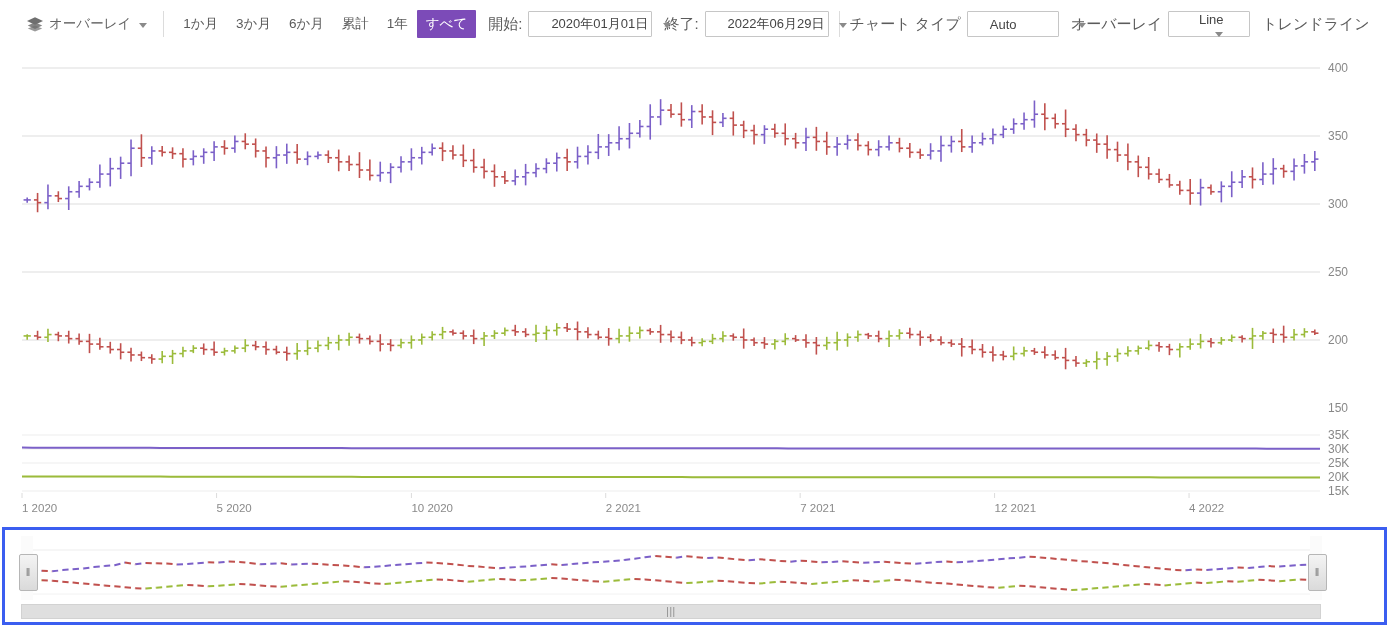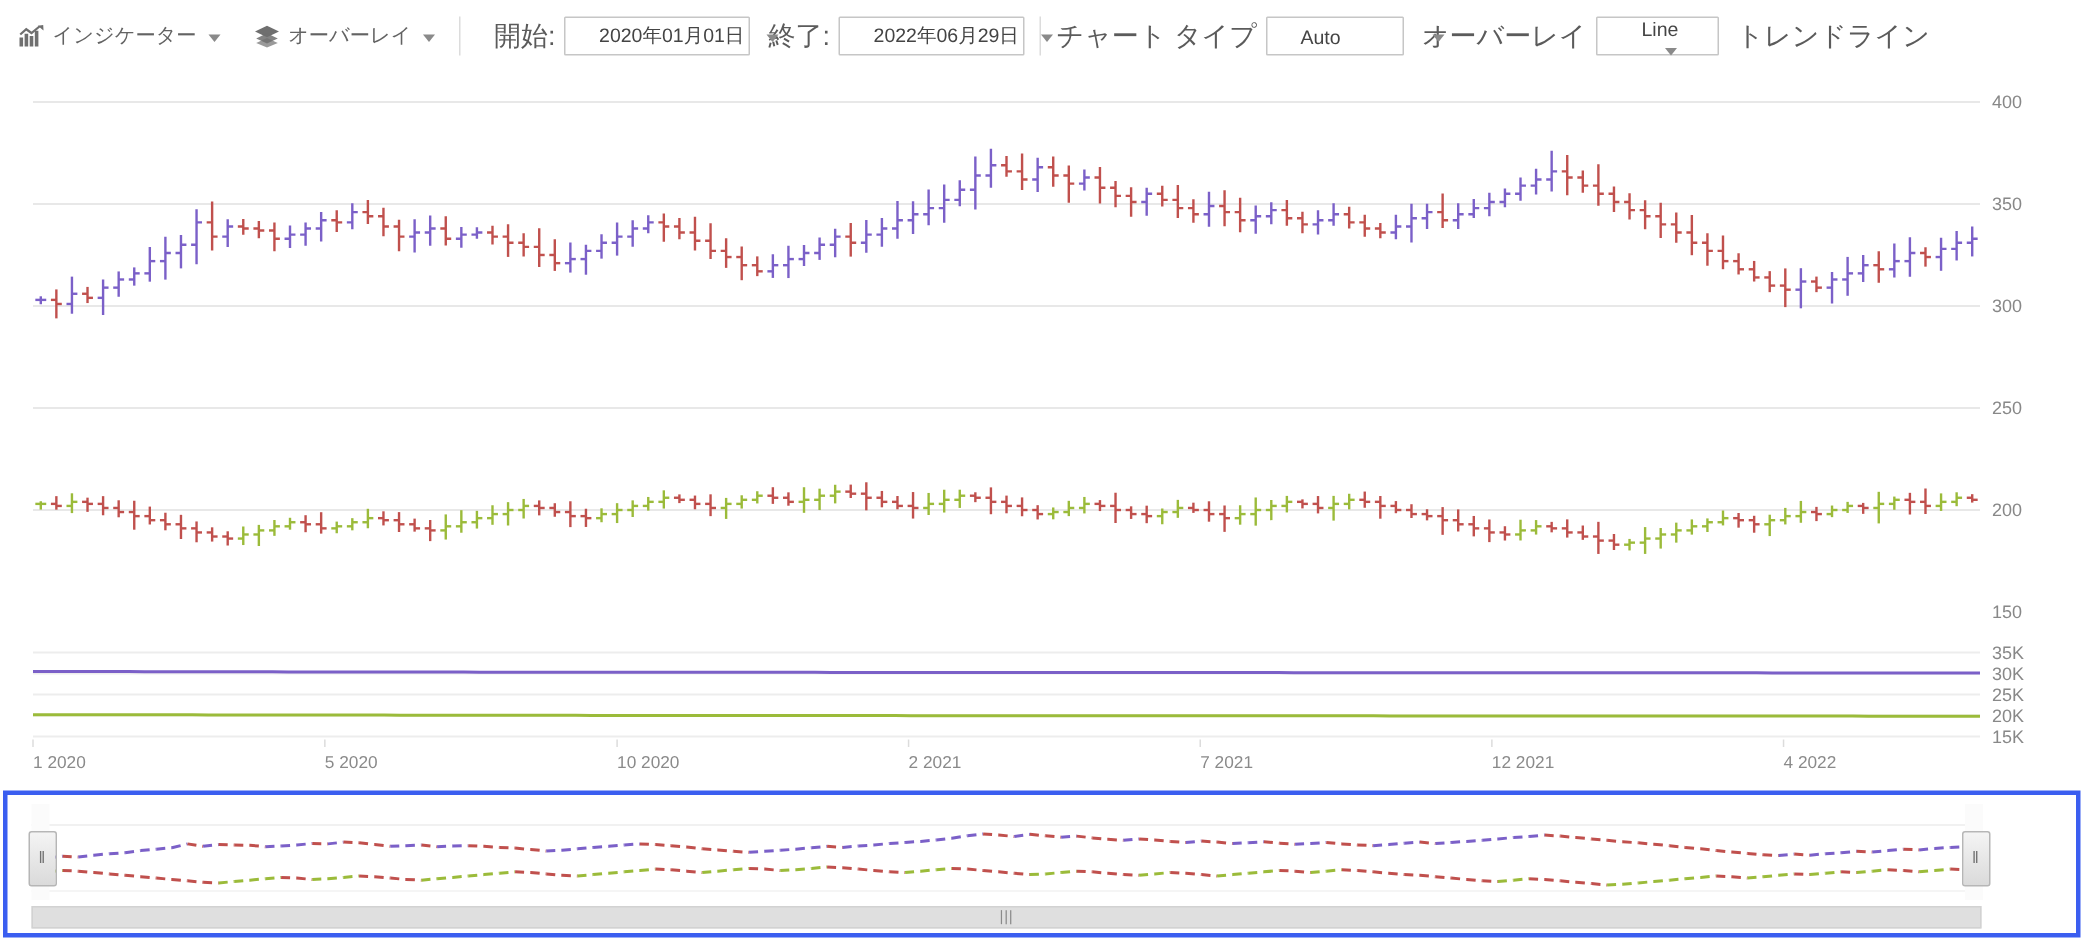--- a/index.html
+++ b/index.html
@@ -61,21 +61,21 @@
     border-radius: 1px;
     font-size: 13.5px;
   }
   .range-btn.active {
     background: #7c4bb8;
     color: #ffffff;
   }
   .field-label {
     margin: 0 6px 0 12px;
     color: #5b5b5b;
-    font-size: 18px;
+    font-size: 15px;
   }
   .sel {
     display: inline-flex;
     align-items: center;
     justify-content: space-between;
     border: 1px solid #c6c6c6;
     background: #fff;
     height: 26px;
     box-sizing: border-box;
     padding: 0 6px 0 22px;
@@ -178,49 +178,43 @@
     letter-spacing: 0.5px;
     line-height: 1;
     font-family: "Liberation Sans", "DejaVu Sans", sans-serif;
   }
 </style>
 </head>
 <body>
 
 <div id="toolbar">
 
-  <div class="tb-menu">
-    <span class="ico">
-      <svg width="18" height="16" viewBox="0 0 18 16">
-        <rect x="1" y="9" width="2.4" height="6" fill="#6f6f6f"></rect>
-        <rect x="4.4" y="6.5" width="2.4" height="8.5" fill="#6f6f6f"></rect>
-        <rect x="7.8" y="8" width="2.4" height="7" fill="#6f6f6f"></rect>
-        <rect x="11.2" y="4.5" width="2.4" height="10.5" fill="#6f6f6f"></rect>
-        <polyline points="1.5,7 5.5,3.5 9,6 14.5,1.5" fill="none" stroke="#6f6f6f" stroke-width="1.5"></polyline>
-        <polygon points="16.8,0.6 17,4.4 13.2,1.2" fill="#6f6f6f"></polygon>
-      </svg>
-    </span>
-    <span>インジケーター</span>
-    <span class="caret"></span>
-  </div>
 
   <div class="tb-menu" style="margin-left:14px">
     <span class="ico">
       <svg width="18" height="16" viewBox="0 0 18 16">
         <polygon points="9,1.2 17,5 9,8.8 1,5" fill="#6f6f6f"></polygon>
         <polygon points="9,6.2 16.2,9.6 9,13 1.8,9.6" fill="#6f6f6f" opacity="0.85"></polygon>
         <polygon points="9,9.4 16.2,12.6 9,15.6 1.8,12.6" fill="#6f6f6f" opacity="0.7"></polygon>
       </svg>
     </span>
     <span>オーバーレイ</span>
     <span class="caret"></span>
   </div>
 
   <div class="tb-sep"></div>
 
+  <div class="range-btns">
+    <div class="range-btn">1か月</div>
+    <div class="range-btn">3か月</div>
+    <div class="range-btn">6か月</div>
+    <div class="range-btn">累計</div>
+    <div class="range-btn">1年</div>
+    <div class="range-btn active">すべて</div>
+  </div>
 
   <span class="field-label">開始:</span>
   <div class="sel sel-date">
     <span class="sel-val">2020年01月01日</span>
     <span class="caret"></span>
   </div>
 
   <span class="field-label">終了:</span>
   <div class="sel sel-date">
     <span class="sel-val">2022年06月29日</span>

